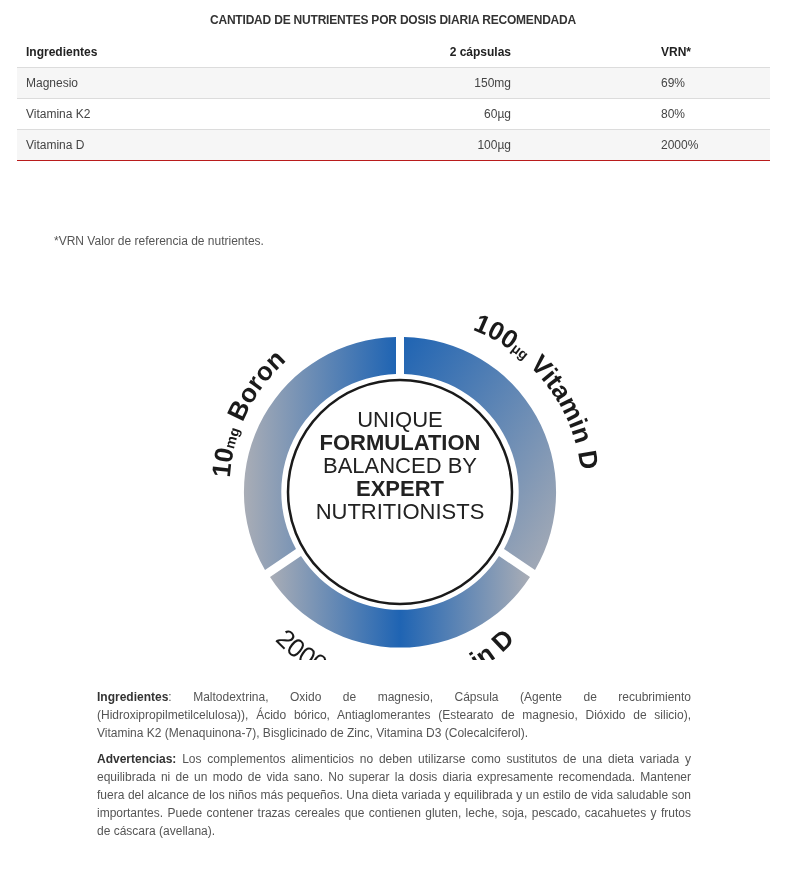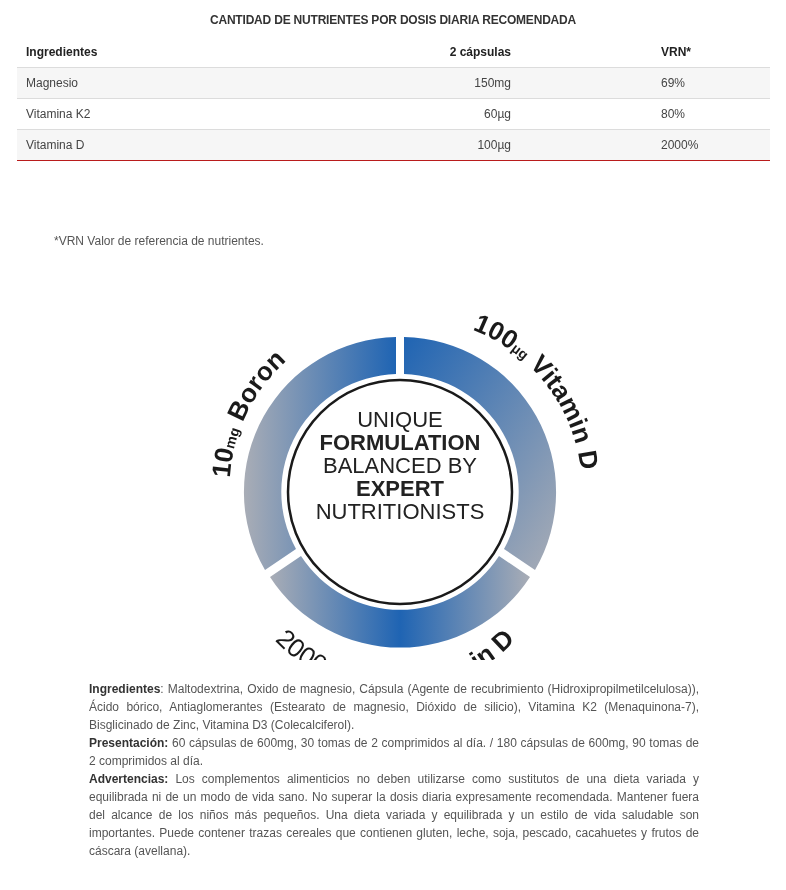--- a/index.html
+++ b/index.html
@@ -12,21 +12,21 @@
   table.nutri th { font-weight: bold; color: #222; height: 31px; padding: 0 9px; text-align: left; }
   table.nutri td { height: 30px; padding: 0 9px; border-top: 1px solid #dcdcdc; }
   table.nutri tr:last-child td { border-bottom: 1px solid #b91c1c; }
   table.nutri tbody tr:nth-child(odd) td { background: #f6f6f6; }
   table.nutri .c2 { text-align: right; width: 200px; padding-right: 141px; }
   table.nutri .c3 { width: 100px; }
   .footnote { position: absolute; top: 234px; left: 38px; font-size: 12px; color: #555; margin-left: 16px; }
   .badge { position: absolute; left: 190px; top: 290px; width: 420px; height: 370px; }
   .desc { position: absolute; top: 680px; left: 89px; width: 610px; font-size: 12px;
           line-height: 18px; color: #555; text-align: justify; }
-  .desc p { margin: 0; }
+  .desc p { margin: 8px; }
   .desc b { color: #333; }
 </style>
 </head>
 <body>
 
 <div class="title">CANTIDAD DE NUTRIENTES POR DOSIS DIARIA RECOMENDADA</div>
 
 <table class="nutri">
   <thead>
     <tr>
@@ -111,15 +111,14 @@
     <text font-size="26" text-anchor="middle">
       <textPath href="#pBottom" startOffset="50%">
         <tspan font-weight="normal">2000%</tspan><tspan> </tspan><tspan font-style="italic">NRV</tspan><tspan> </tspan><tspan>Vitamin D</tspan>
       </textPath>
     </text>
   </g>
 </svg>
 
 <div class="desc">
   <p><b>Ingredientes</b><span>: Maltodextrina, Oxido de magnesio, Cápsula (Agente de recubrimiento (Hidroxipropilmetilcelulosa)), Ácido bórico, Antiaglomerantes (Estearato de magnesio, Dióxido de silicio), Vitamina K2 (Menaquinona-7), Bisglicinado de Zinc, Vitamina D3 (Colecalciferol).</span></p>
-  <p><b>Presentación:</b><span> 60 cápsulas de 600mg, 30 tomas de 2 comprimidos al día. / 180 cápsulas de 600mg, 90 tomas de 2 comprimidos al día.</span></p>
   <p><b>Advertencias:</b><span> Los complementos alimenticios no deben utilizarse como sustitutos de una dieta variada y equilibrada ni de un modo de vida sano. No superar la dosis diaria expresamente recomendada. Mantener fuera del alcance de los niños más pequeños. Una dieta variada y equilibrada y un estilo de vida saludable son importantes. Puede contener trazas cereales que contienen gluten, leche, soja, pescado, cacahuetes y frutos de cáscara (avellana).</span></p>
 </div>
 
 </body></html>

